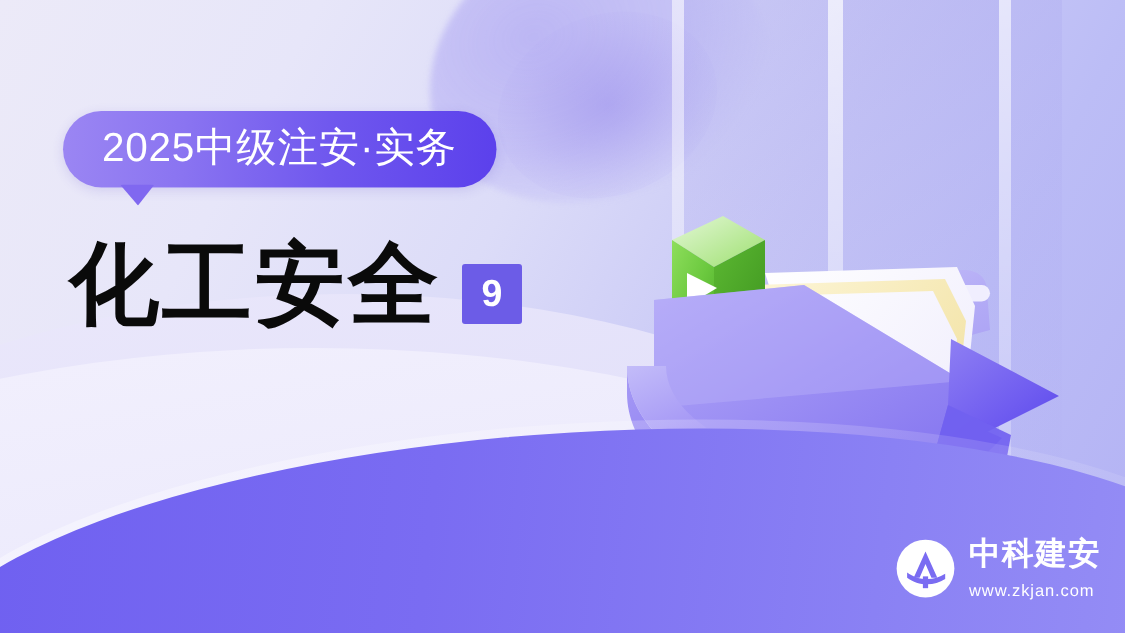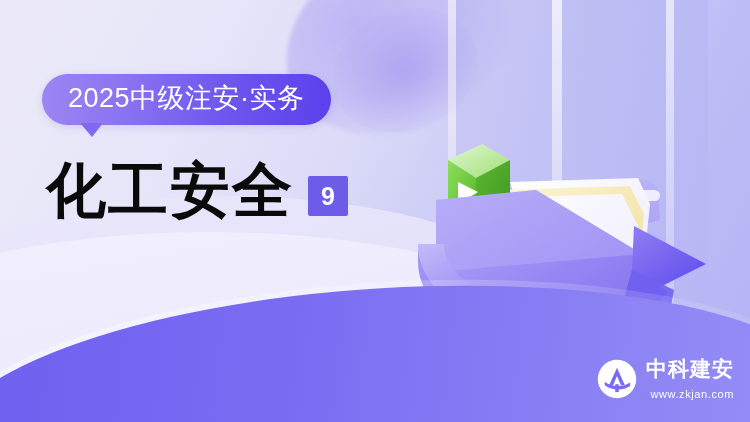--- a/index.html
+++ b/index.html
@@ -171,21 +171,21 @@
   
   .logo {
     position: absolute;
     right: 16px;
     bottom: 22px;
     display: flex;
     align-items: center;
     gap: 8px;
   }
   .logo-mark { width: 42px; height: 42px; flex: none; }
-  .logo-txt { display: flex; flex-direction: column; line-height: 1; text-align: right; }
+  .logo-txt { display: flex; flex-direction: column; line-height: 1; }
   .logo-cn {
     color: #ffffff;
     font-size: 21px;
     font-weight: 700;
     letter-spacing: 1px;
     font-family: "DejaVu Sans", "Liberation Sans", sans-serif;
   }
   .logo-url {
     color: #ffffff;
     font-size: 11px;

